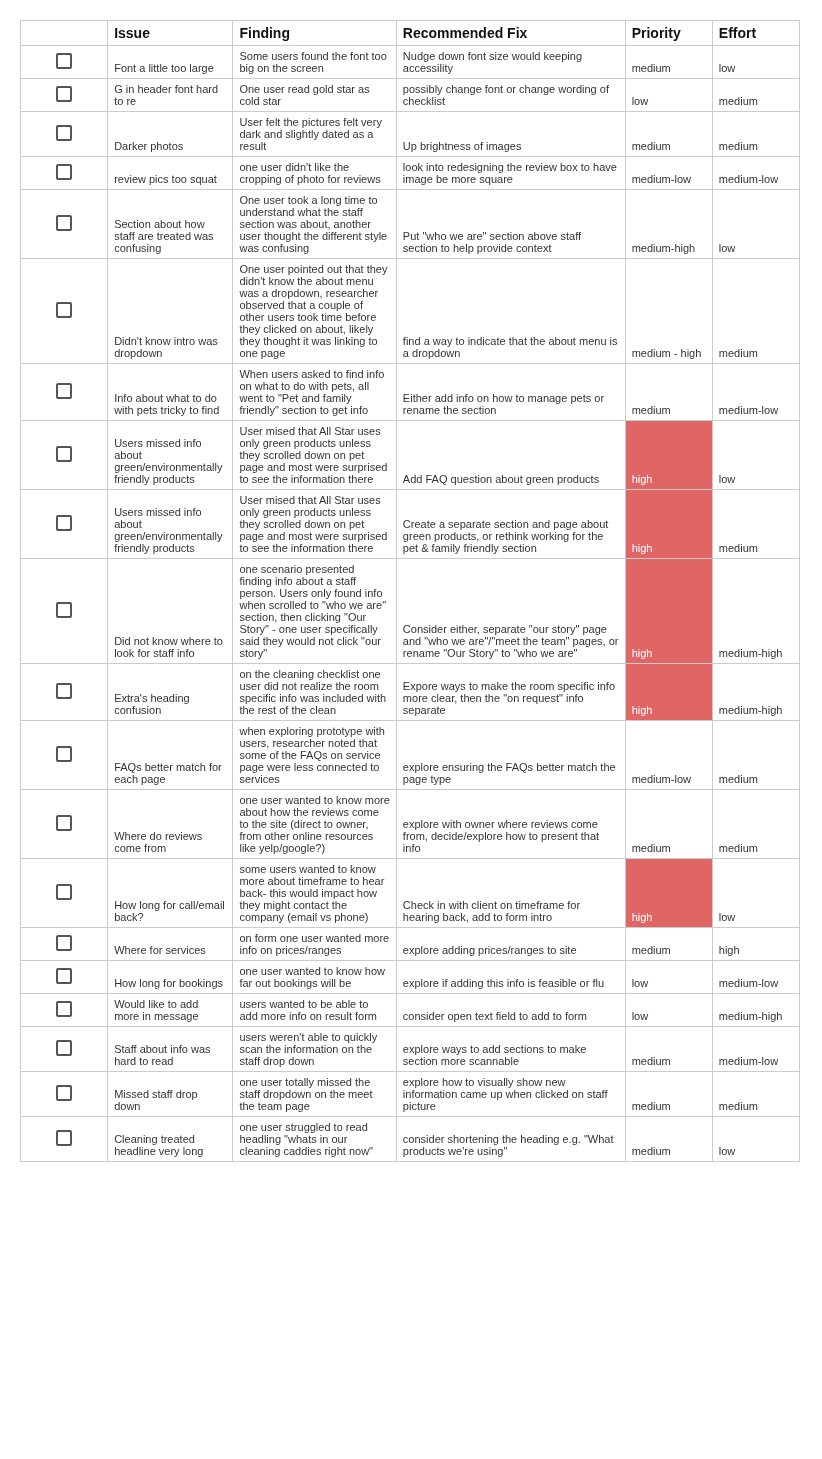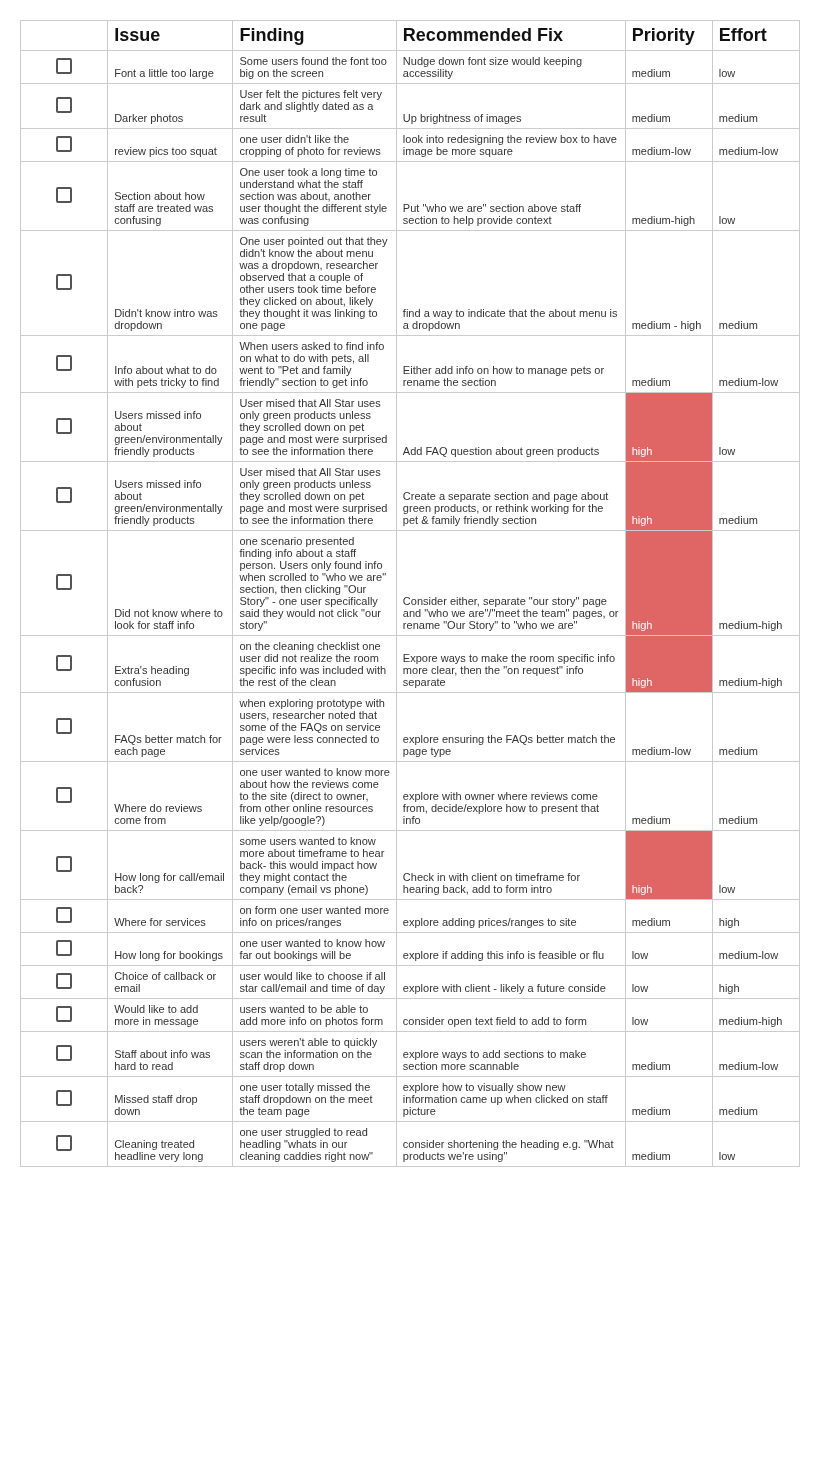--- a/index.html
+++ b/index.html
@@ -18,21 +18,21 @@
   th, td {
     border: 1px solid #ccc;
     padding: 4px 6px;
     vertical-align: bottom;
     text-align: left;
     word-wrap: break-word;
     overflow: hidden;
   }
   th {
     font-weight: bold;
-    font-size: 18px;
+    font-size: 14px;
     color: #111;
     vertical-align: middle;
   }
   .col-check { width: 80px; }
   .col-issue { width: 115px; }
   .col-finding { width: 150px; }
   .col-fix { width: 210px; }
   .col-priority { width: 80px; }
   .col-effort { width: 80px; }
   .chk-cell {
@@ -77,20 +77,28 @@
       <tr>
         <td class="chk-cell"><span class="chk"></span></td>
         <td>Font a little too large</td>
         <td>Some users found the font too big on the screen</td>
         <td>Nudge down font size would keeping accessility</td>
         <td>medium</td>
         <td>low</td>
       </tr>
       <tr>
         <td class="chk-cell"><span class="chk"></span></td>
+        <td>G in header font hard to re</td>
+        <td>One user read gold star as cold star</td>
+        <td>possibly change font or change wording of checklist</td>
+        <td>low</td>
+        <td>medium</td>
+      </tr>
+      <tr>
+        <td class="chk-cell"><span class="chk"></span></td>
         <td>Darker photos</td>
         <td>User felt the pictures felt very dark and slightly dated as a result</td>
         <td>Up brightness of images</td>
         <td>medium</td>
         <td>medium</td>
       </tr>
       <tr>
         <td class="chk-cell"><span class="chk"></span></td>
         <td>review pics too squat</td>
         <td>one user didn't like the cropping of photo for reviews</td>
@@ -189,30 +197,22 @@
       <tr>
         <td class="chk-cell"><span class="chk"></span></td>
         <td>How long for bookings</td>
         <td>one user wanted to know how far out bookings will be</td>
         <td>explore if adding this info is feasible or flu</td>
         <td>low</td>
         <td>medium-low</td>
       </tr>
       <tr>
         <td class="chk-cell"><span class="chk"></span></td>
-        <td>Choice of callback or email</td>
-        <td>user would like to choose if all star call/email and time of day</td>
-        <td>explore with client - likely a future conside</td>
-        <td>low</td>
-        <td>high</td>
-      </tr>
-      <tr>
-        <td class="chk-cell"><span class="chk"></span></td>
         <td>Would like to add more in message</td>
-        <td>users wanted to be able to add more info on photos form</td>
+        <td>users wanted to be able to add more info on result form</td>
         <td>consider open text field to add to form</td>
         <td>low</td>
         <td>medium-high</td>
       </tr>
       <tr>
         <td class="chk-cell"><span class="chk"></span></td>
         <td>Staff about info was hard to read</td>
         <td>users weren't able to quickly scan the information on the staff drop down</td>
         <td>explore ways to add sections to make section more scannable</td>
         <td>medium</td>

